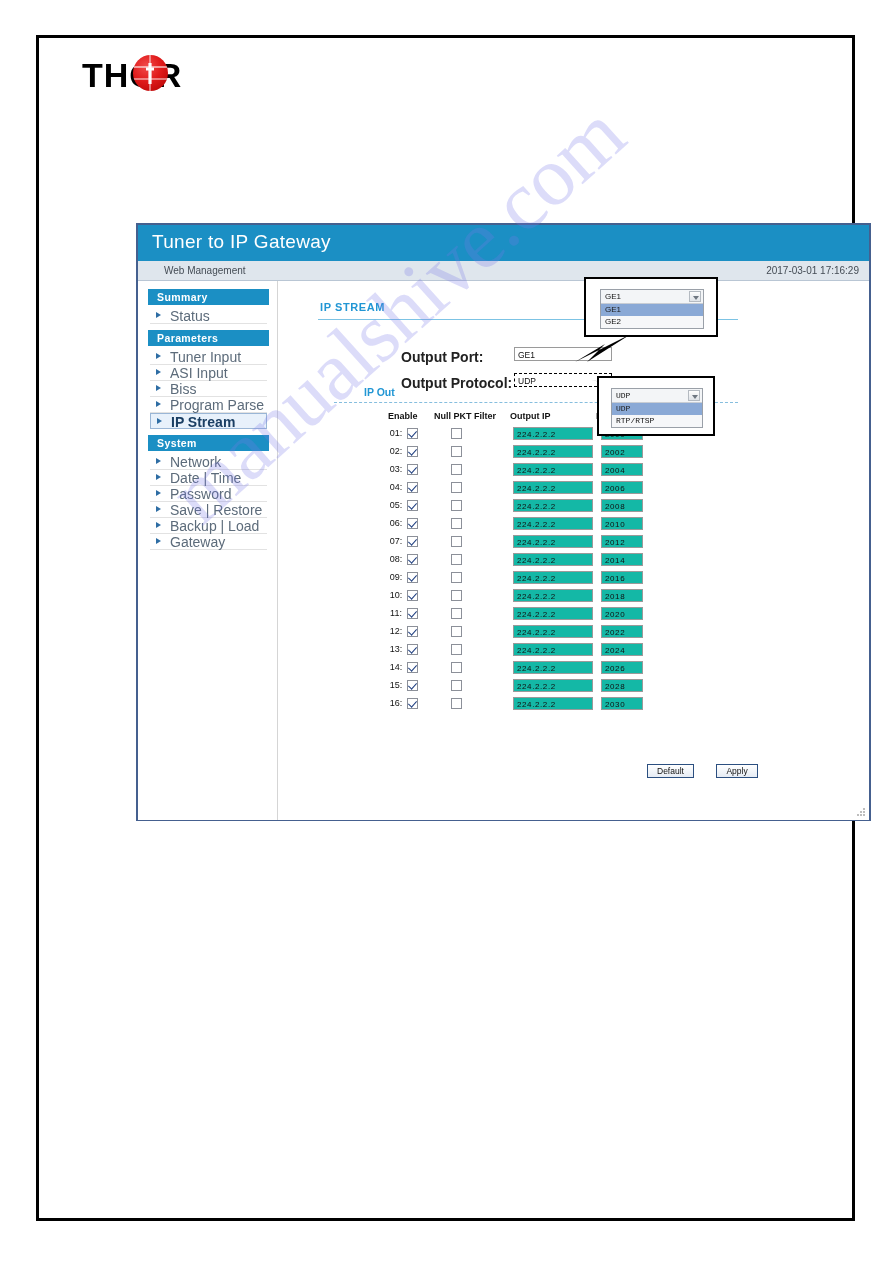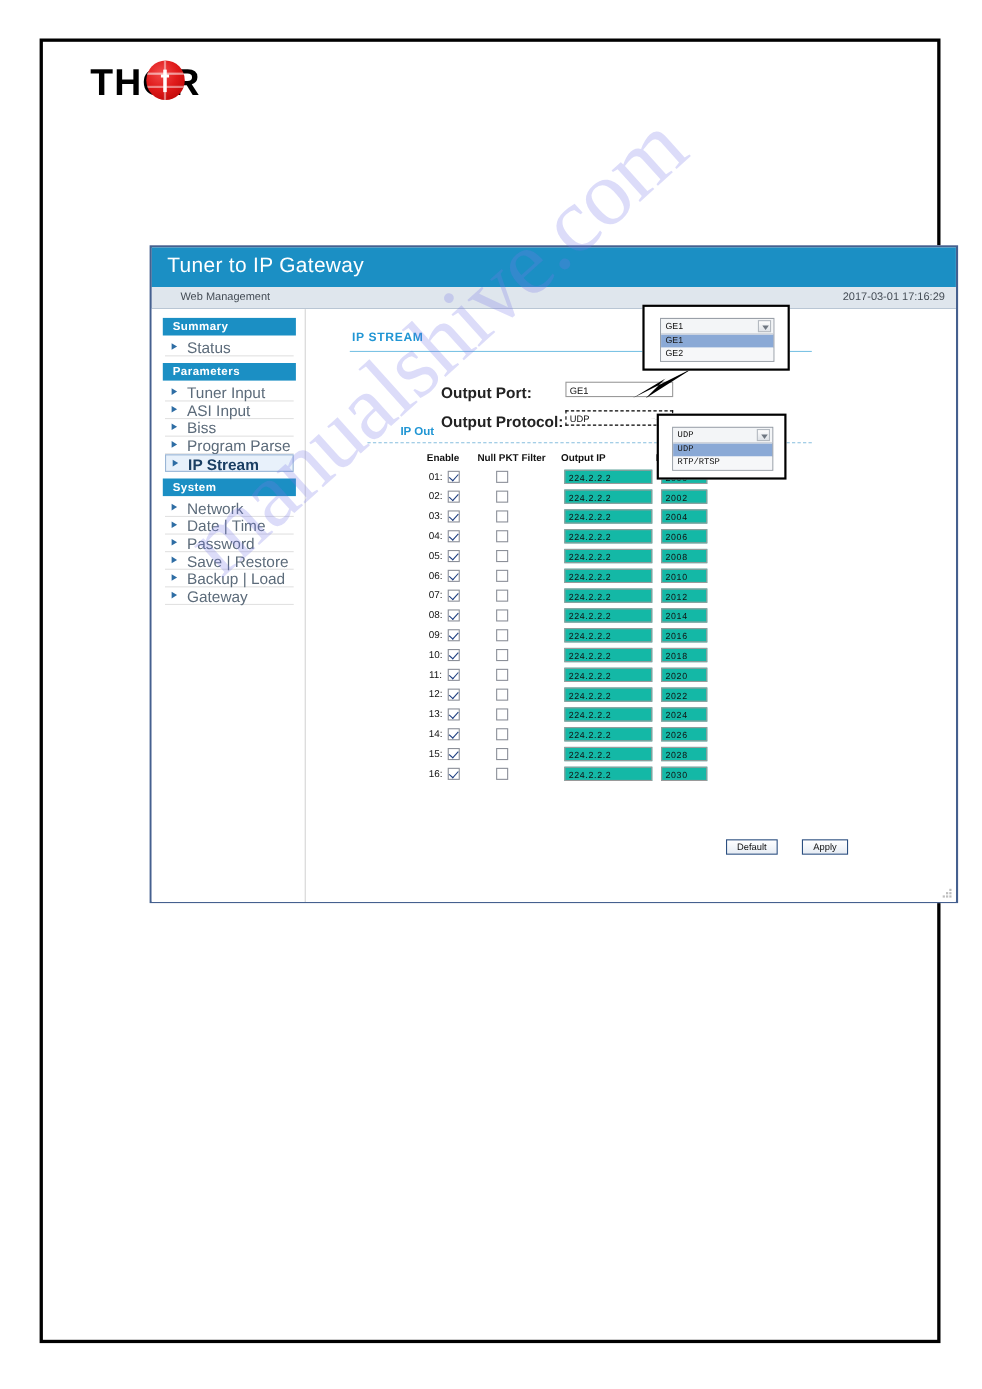--- a/index.html
+++ b/index.html
@@ -325,21 +325,21 @@
     color: #111111;
     padding-left: 3px;
     box-sizing: border-box;
     letter-spacing: .6px;
   }
   .txtin.ip { width: 80px; }
   .txtin.port { width: 42px; }
 
   #btn-row {
     position: absolute;
-    left: 382px;
+    left: 369px;
     top: 479px;
   }
   .btn {
     display: inline-block;
     border: 1px solid #2b4f80;
     background: linear-gradient(#ffffff, #e6ecf4);
     font-size: 8.5px;
     color: #111111;
     padding: 1px 9px;
     margin-right: 18px;

